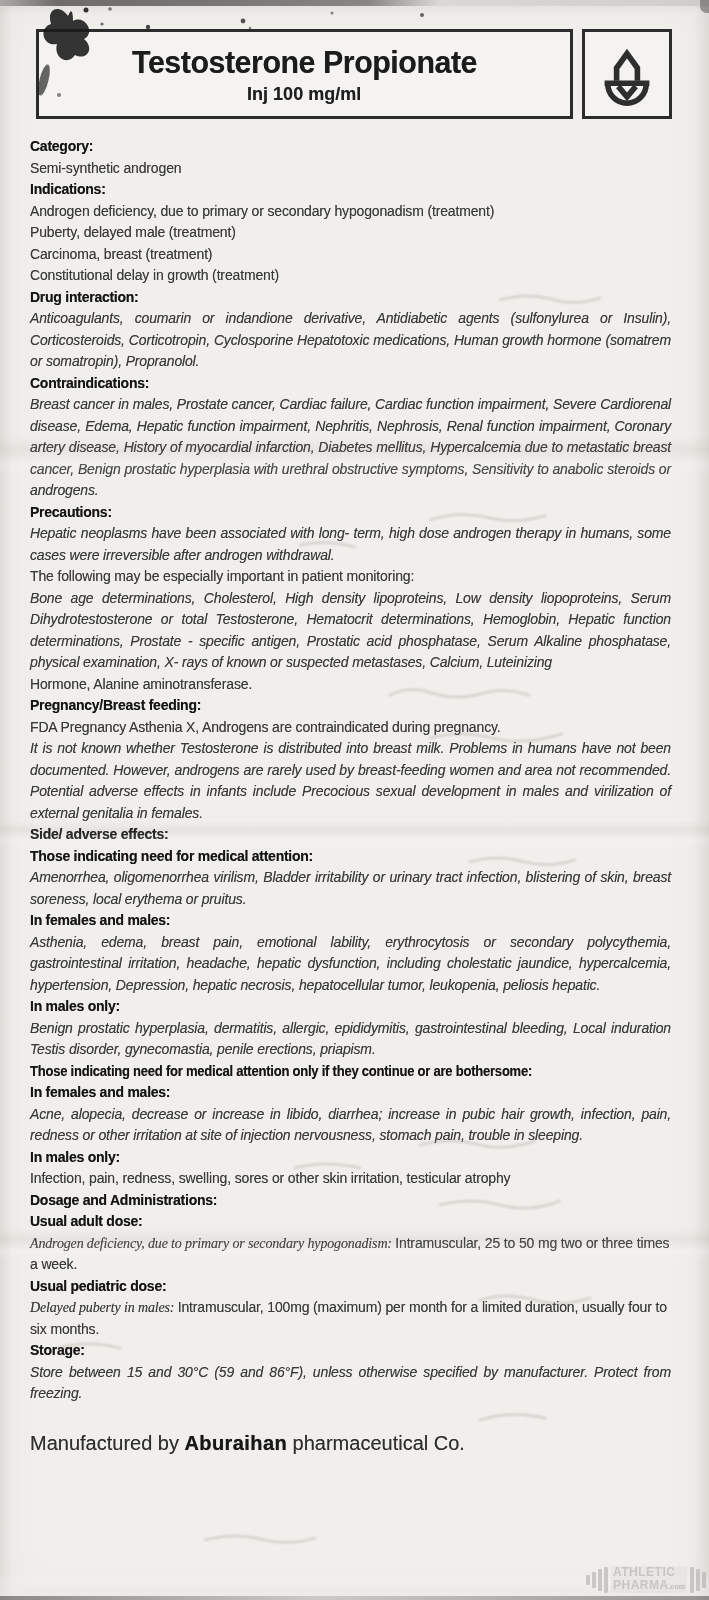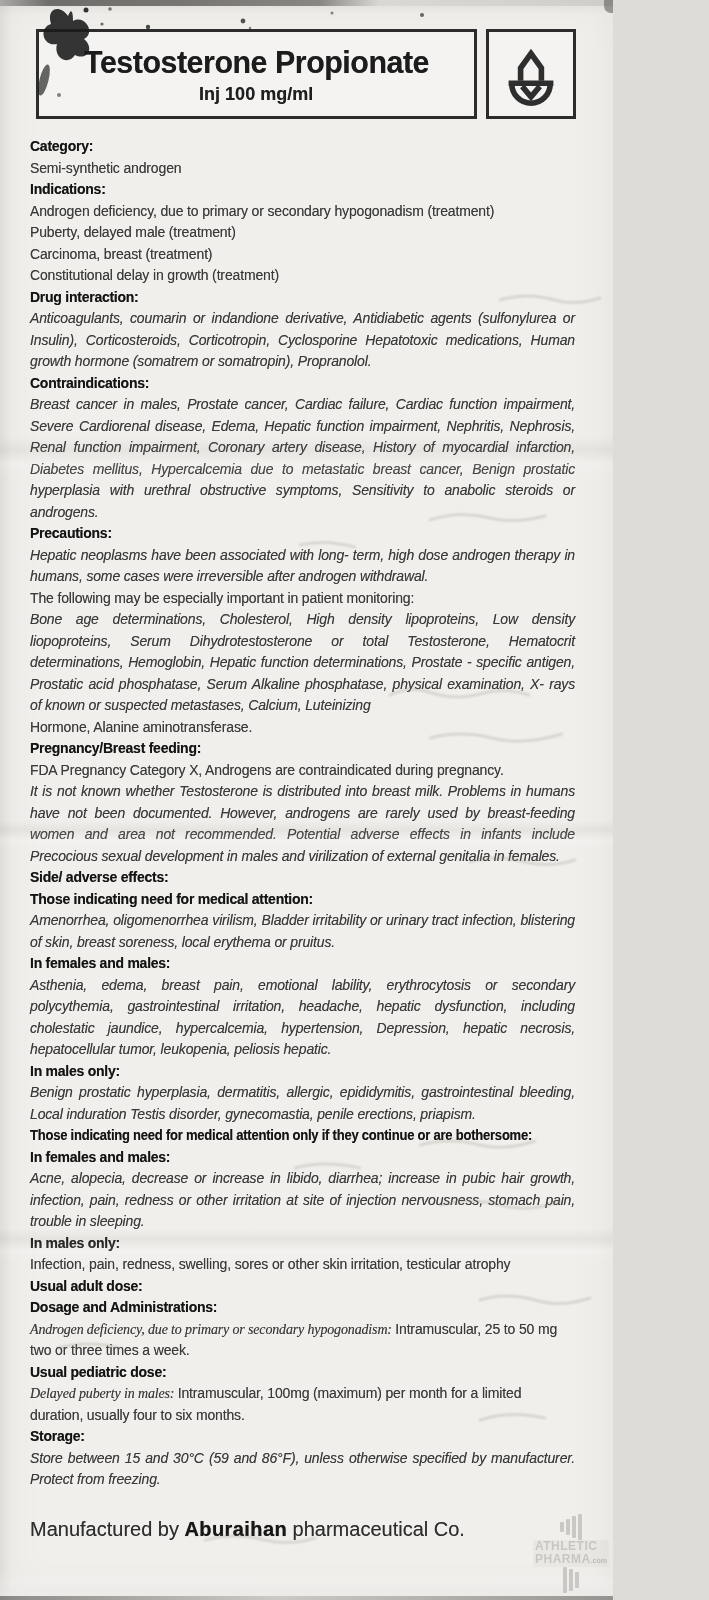--- a/index.html
+++ b/index.html
@@ -2,21 +2,21 @@
 <html><head>
 <meta charset="utf-8">
 <style>
   html,body{margin:0;padding:0;}
   body{
     width:709px;height:1600px;overflow:hidden;
     background:#dedcd8;
     font-family:"Liberation Sans","DejaVu Sans",sans-serif;
   }
   #paper{
-    position:relative;width:613px;height:1600px;
+    position:relative;width:709px;height:1600px;
     background:
       linear-gradient(180deg, rgba(120,115,108,.10) 0px, rgba(120,115,108,0) 14px),
       linear-gradient(0deg, rgba(120,115,108,.12) 0px, rgba(120,115,108,0) 18px),
       linear-gradient(90deg, rgba(120,115,108,.10) 0px, rgba(120,115,108,0) 12px, rgba(120,115,108,0) 694px, rgba(120,115,108,.12) 709px),
       #f1efec;
     box-shadow:inset 0 0 40px rgba(140,132,122,.12);
   }
   
   #header{display:flex;align-items:stretch;padding:29px 37px 0 36px;}
   #title-box{
@@ -55,21 +55,21 @@
     background:linear-gradient(90deg,#9a9a98 0%,#474745 8%,#55534f 30%,#6b6965 52%,#d8d6d2 62%,#cac8c4 100%);
     opacity:.75;}
   #corner-mark{top:0;right:0;width:9px;height:13px;background:#4a4a48;opacity:.5;border-radius:0 0 0 7px;}
   #bottom-line{bottom:0;left:0;width:100%;height:4px;
     background:linear-gradient(90deg,rgba(70,70,68,.55),rgba(130,128,124,.2) 45%,rgba(80,78,74,.5));}
   #bottom-glow{bottom:4px;left:0;width:100%;height:24px;background:linear-gradient(0deg,rgba(255,255,255,.4),rgba(255,255,255,0));}
   .crease{left:0;width:100%;background:linear-gradient(180deg,rgba(135,128,118,0),rgba(135,128,118,.10),rgba(255,255,255,.14),rgba(135,128,118,0));}
   
   #watermark{
     position:absolute;right:2px;bottom:7px;display:flex;align-items:center;
-    opacity:.62;pointer-events:none;flex-direction:column;
+    opacity:.62;pointer-events:none;
   }
   .wm-bars{display:flex;align-items:center;}
   .wm-bars i{display:block;width:4px;margin:0 1px;background:#b3b1ad;border-radius:1px;}
   .wm-text{margin:0 2px;text-align:left;}
   .wm-line{font-size:12px;font-weight:700;letter-spacing:.5px;color:#b0aeaa;line-height:13px;
     background:rgba(190,188,184,.25);padding:0 2px;}
   .wm-dom{font-size:7px;font-weight:700;color:#a09e9a;letter-spacing:0;}
 </style>
 </head>
 <body>
@@ -104,36 +104,36 @@
       <div class="h">Drug interaction:</div>
       <div class="pj">Anticoagulants, coumarin or indandione derivative, Antidiabetic agents (sulfonylurea or Insulin), Corticosteroids, Corticotropin, Cyclosporine Hepatotoxic medications, Human growth hormone (somatrem or somatropin), Propranolol.</div>
       <div class="h">Contraindications:</div>
       <div class="pj">Breast cancer in males, Prostate cancer, Cardiac failure, Cardiac function impairment, Severe Cardiorenal disease, Edema, Hepatic function impairment, Nephritis, Nephrosis, Renal function impairment, Coronary artery disease, History of myocardial infarction, Diabetes mellitus, Hypercalcemia due to metastatic breast cancer, Benign prostatic hyperplasia with urethral obstructive symptoms, Sensitivity to anabolic steroids or androgens.</div>
       <div class="h">Precautions:</div>
       <div class="pj">Hepatic neoplasms have been associated with long- term, high dose androgen therapy in humans, some cases were irreversible after androgen withdrawal.</div>
       <div class="p">The following may be especially important in patient monitoring:</div>
       <div class="pj">Bone age determinations, Cholesterol, High density lipoproteins, Low density liopoproteins, Serum Dihydrotestosterone or total Testosterone, Hematocrit determinations, Hemoglobin, Hepatic function determinations, Prostate - specific antigen, Prostatic acid phosphatase, Serum Alkaline phosphatase, physical examination, X- rays of known or suspected metastases, Calcium, Luteinizing</div>
       <div class="p">Hormone, Alanine aminotransferase.</div>
       <div class="h">Pregnancy/Breast feeding:</div>
-      <div class="p">FDA Pregnancy Category X, Androgens are contraindicated during pregnancy.</div>
+      <div class="p">FDA Pregnancy Asthenia X, Androgens are contraindicated during pregnancy.</div>
       <div class="pj">It is not known whether Testosterone is distributed into breast milk. Problems in humans have not been documented. However, androgens are rarely used by breast-feeding women and area not recommended. Potential adverse effects in infants include Precocious sexual development in males and virilization of external genitalia in females.</div>
       <div class="h">Side/ adverse effects:</div>
       <div class="h">Those indicating need for medical attention:</div>
       <div class="pj">Amenorrhea, oligomenorrhea virilism, Bladder irritability or urinary tract infection, blistering of skin, breast soreness, local erythema or pruitus.</div>
       <div class="h">In females and males:</div>
       <div class="pj">Asthenia, edema, breast pain, emotional lability, erythrocytosis or secondary polycythemia, gastrointestinal irritation, headache, hepatic dysfunction, including cholestatic jaundice, hypercalcemia, hypertension, Depression, hepatic necrosis, hepatocellular tumor, leukopenia, peliosis hepatic.</div>
       <div class="h">In males only:</div>
       <div class="pj">Benign prostatic hyperplasia, dermatitis, allergic, epididymitis, gastrointestinal bleeding, Local induration Testis disorder, gynecomastia, penile erections, priapism.</div>
       <div class="h"><span class="cond">Those indicating need for medical attention only if they continue or are bothersome:</span></div>
       <div class="h">In females and males:</div>
       <div class="pj">Acne, alopecia, decrease or increase in libido, diarrhea; increase in pubic hair growth, infection, pain, redness or other irritation at site of injection nervousness, stomach pain, trouble in sleeping.</div>
       <div class="h">In males only:</div>
       <div class="p">Infection, pain, redness, swelling, sores or other skin irritation, testicular atrophy</div>
+      <div class="h">Dosage and Administrations:</div>
       <div class="h">Usual adult dose:</div>
-      <div class="h">Dosage and Administrations:</div>
       <div class="p"><em class="lead">Androgen deficiency, due to primary or secondary hypogonadism: </em><span>Intramuscular, 25 to 50 mg two or three times a week.</span></div>
       <div class="h">Usual pediatric dose:</div>
       <div class="p"><em class="lead">Delayed puberty in males: </em><span>Intramuscular, 100mg (maximum) per month for a limited duration, usually four to six months.</span></div>
       <div class="h">Storage:</div>
       <div class="pj">Store between 15 and 30°C (59 and 86°F), unless otherwise specified by manufacturer. Protect from freezing.</div>
     </div>
 
   <div id="footer">
     <span>Manufactured by </span><span id="brand">Aburaihan</span><span> pharmaceutical Co.</span>
   </div>

